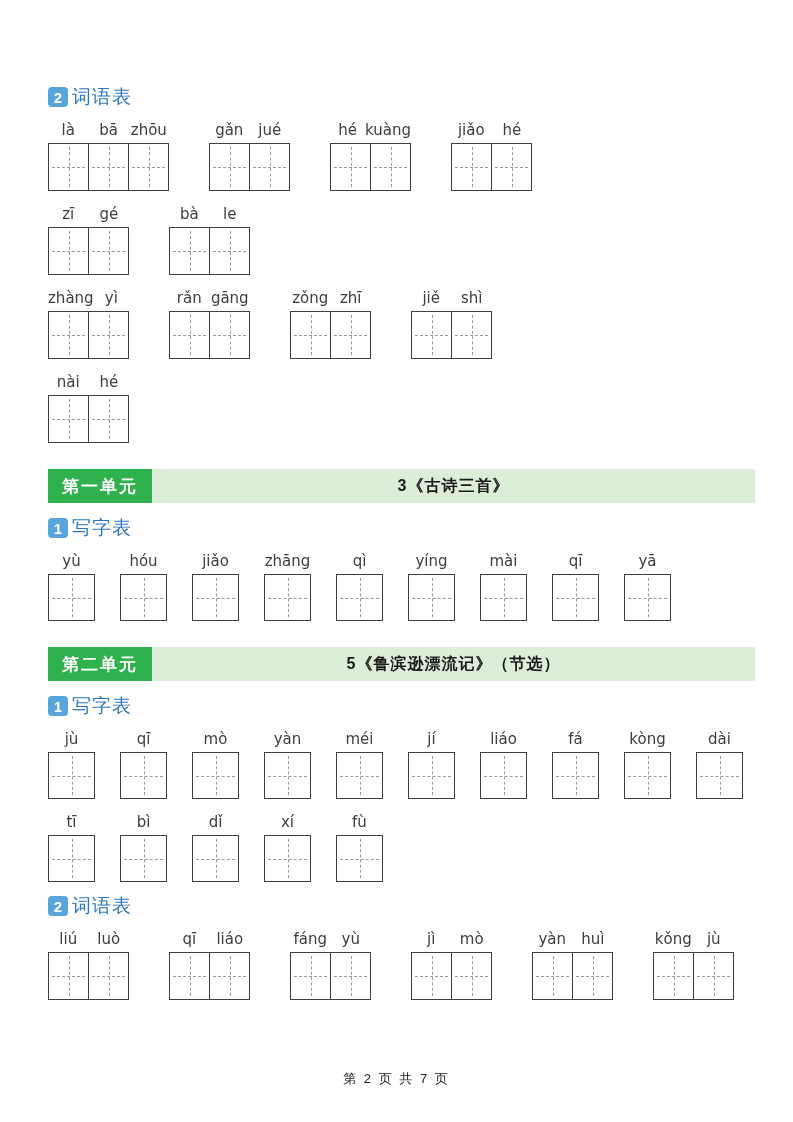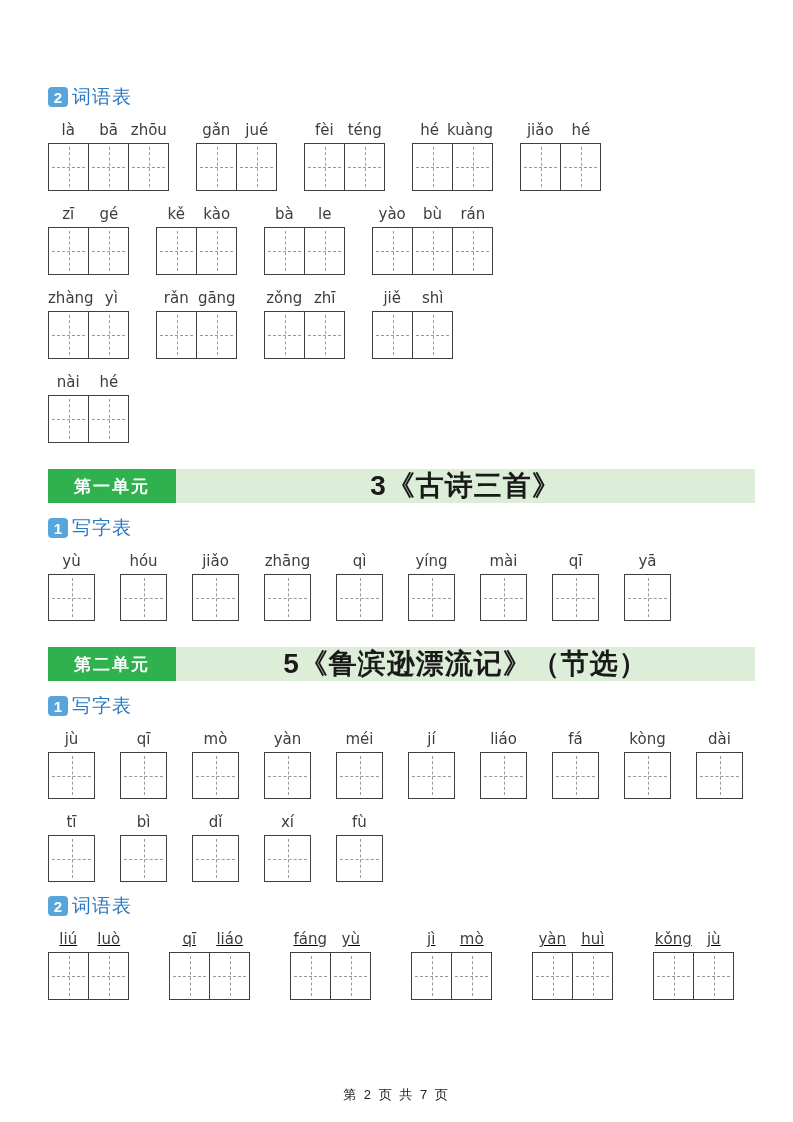--- a/index.html
+++ b/index.html
@@ -10,42 +10,42 @@
   
   .blue-header{display:flex;align-items:center;gap:4px;margin-bottom:12px;height:22px;}
   .num-badge{width:20px;height:20px;border-radius:4px;background:#58a5dc;color:#fff;
              font-weight:bold;font-size:15px;display:flex;align-items:center;justify-content:center;
              flex:0 0 auto;}
   .blue-label{font-size:19px;font-weight:normal;color:#2b77c0;letter-spacing:1px;line-height:22px;}
 
   
   .unit-bar{display:flex;align-items:stretch;height:34px;background:#dcedd8;margin:26px 0 14px 0;}
   .unit-badge{background:#2fb14e;color:#fff;font-weight:bold;font-size:17px;display:flex;
-              align-items:center;justify-content:center;padding:0 26px;letter-spacing:2px;flex:0 0 auto;}
+              align-items:center;justify-content:center;padding:0 14px;letter-spacing:2px;flex:0 0 auto;}
   .unit-title{flex:1;display:flex;align-items:center;justify-content:center;
-              font-size:28px;font-weight:bold;color:#1a1a1a;letter-spacing:1px;}
+              font-size:16px;font-weight:bold;color:#1a1a1a;letter-spacing:1px;}
 
   
   .grid-area{margin-top:6px;margin-bottom:6px;}
-  .pinyin-row{display:flex;gap:27px;margin-bottom:13px;flex-wrap:nowrap;}
+  .pinyin-row{display:flex;gap:40px;margin-bottom:13px;flex-wrap:nowrap;}
   .write-table .pinyin-row{gap:25px;}
-  .word-table.spread .pinyin-row{gap:40px;text-decoration:underline;}
+  .word-table.spread .pinyin-row{gap:40px;}
   .word-group{display:flex;flex-direction:column;flex:0 0 auto;}
   .pinyin-labels{display:flex;margin-bottom:3px;}
   .pinyin-syllable{flex:1 1 0;text-align:center;font-family:"DejaVu Sans",sans-serif;
                    font-size:15px;color:#3d3d3d;white-space:nowrap;line-height:20px;}
   .grid-cells{display:flex;}
   .writing-cell{position:relative;width:41px;height:48px;border:1px solid #3f3f3f;background:#fff;
                 box-sizing:border-box;}
   .writing-cell + .writing-cell{margin-left:-1px;}
   .write-table .writing-cell{width:47px;height:47px;}
   .cell-vline{position:absolute;top:3px;bottom:3px;left:50%;width:0;border-left:1px dashed #9a9a9a;}
   .cell-hline{position:absolute;left:3px;right:3px;top:50%;height:0;border-top:1px dashed #9a9a9a;}
 
-  .page-footer{position:absolute;left:0;right:0;bottom:18px;text-align:center;
+  .page-footer{position:absolute;left:0;right:0;bottom:34px;text-align:center;
                font-size:13px;color:#222;letter-spacing:2px;}
 </style>
 </head>
 <body>
 
 <div class="page">
 
   <section>
     <div class="blue-header">
       <span class="num-badge">2</span>
@@ -85,36 +85,20 @@
                 <div class="cell-hline"></div>
               </div>
               <div class="writing-cell">
                 <div class="cell-vline"></div>
                 <div class="cell-hline"></div>
               </div>
             </div>
           </div>
           <div class="word-group">
             <div class="pinyin-labels">
-              <span class="pinyin-syllable">fèi</span>
-              <span class="pinyin-syllable">téng</span>
-            </div>
-            <div class="grid-cells">
-              <div class="writing-cell">
-                <div class="cell-vline"></div>
-                <div class="cell-hline"></div>
-              </div>
-              <div class="writing-cell">
-                <div class="cell-vline"></div>
-                <div class="cell-hline"></div>
-              </div>
-            </div>
-          </div>
-          <div class="word-group">
-            <div class="pinyin-labels">
               <span class="pinyin-syllable">hé</span>
               <span class="pinyin-syllable">kuàng</span>
             </div>
             <div class="grid-cells">
               <div class="writing-cell">
                 <div class="cell-vline"></div>
                 <div class="cell-hline"></div>
               </div>
               <div class="writing-cell">
                 <div class="cell-vline"></div>
@@ -151,61 +135,24 @@
                 <div class="cell-hline"></div>
               </div>
               <div class="writing-cell">
                 <div class="cell-vline"></div>
                 <div class="cell-hline"></div>
               </div>
             </div>
           </div>
           <div class="word-group">
             <div class="pinyin-labels">
-              <span class="pinyin-syllable">kě</span>
-              <span class="pinyin-syllable">kào</span>
-            </div>
-            <div class="grid-cells">
-              <div class="writing-cell">
-                <div class="cell-vline"></div>
-                <div class="cell-hline"></div>
-              </div>
-              <div class="writing-cell">
-                <div class="cell-vline"></div>
-                <div class="cell-hline"></div>
-              </div>
-            </div>
-          </div>
-          <div class="word-group">
-            <div class="pinyin-labels">
               <span class="pinyin-syllable">bà</span>
               <span class="pinyin-syllable">le</span>
             </div>
             <div class="grid-cells">
-              <div class="writing-cell">
-                <div class="cell-vline"></div>
-                <div class="cell-hline"></div>
-              </div>
-              <div class="writing-cell">
-                <div class="cell-vline"></div>
-                <div class="cell-hline"></div>
-              </div>
-            </div>
-          </div>
-          <div class="word-group">
-            <div class="pinyin-labels">
-              <span class="pinyin-syllable">yào</span>
-              <span class="pinyin-syllable">bù</span>
-              <span class="pinyin-syllable">rán</span>
-            </div>
-            <div class="grid-cells">
-              <div class="writing-cell">
-                <div class="cell-vline"></div>
-                <div class="cell-hline"></div>
-              </div>
               <div class="writing-cell">
                 <div class="cell-vline"></div>
                 <div class="cell-hline"></div>
               </div>
               <div class="writing-cell">
                 <div class="cell-vline"></div>
                 <div class="cell-hline"></div>
               </div>
             </div>
           </div>

